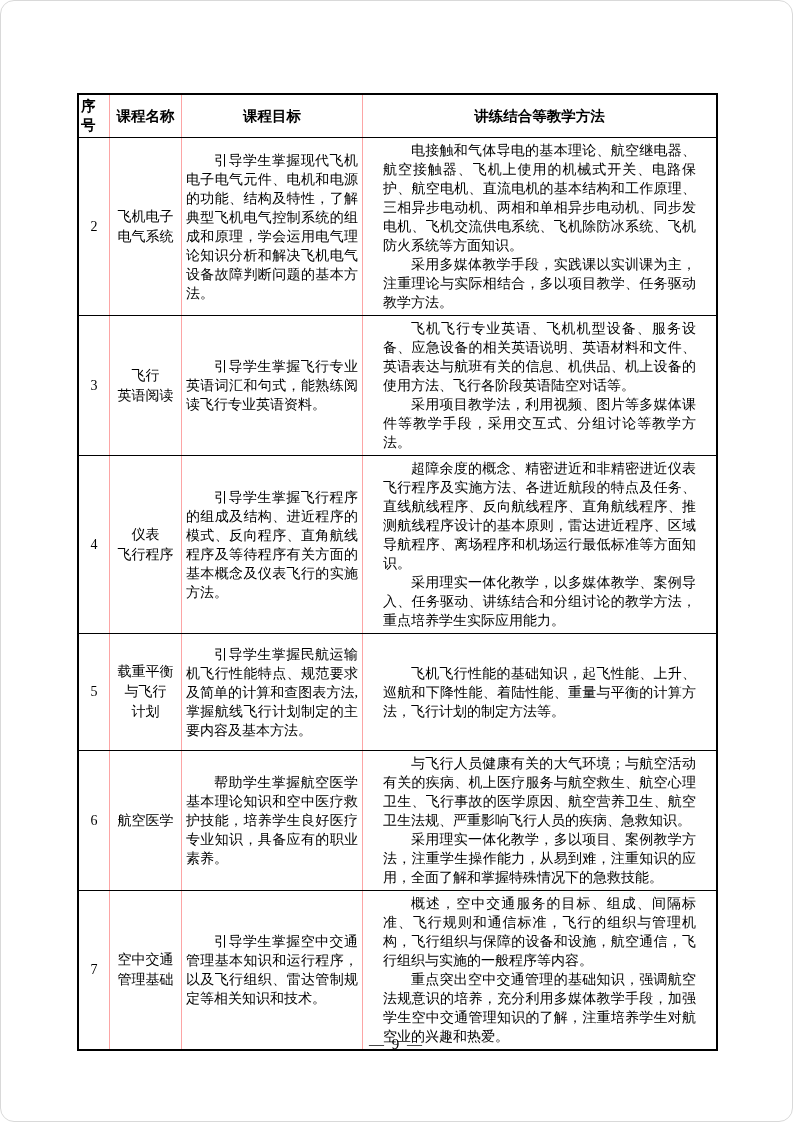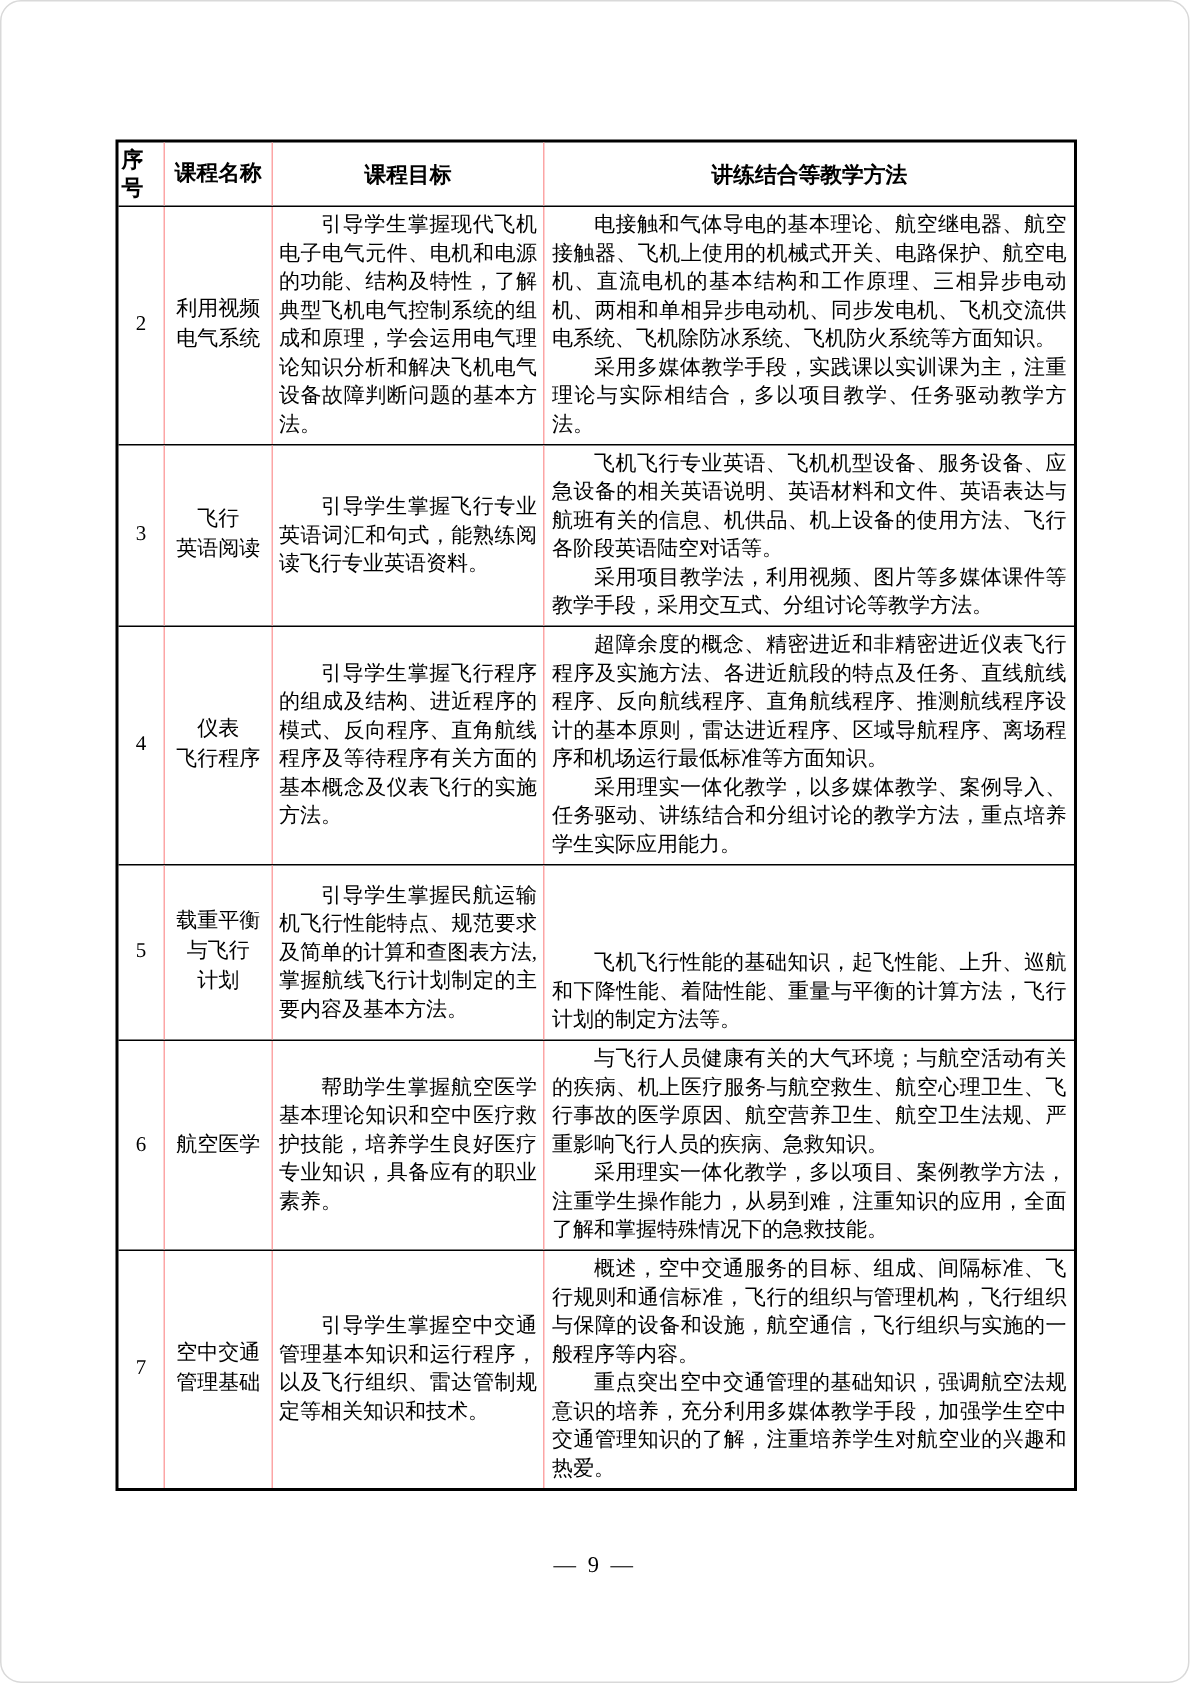--- a/index.html
+++ b/index.html
@@ -42,22 +42,22 @@
     align-items: center; justify-content: center;
     text-align: center; font-size: 14px; line-height: 20px;
   }
   .c-obj {
     width: 181px; flex: 0 0 181px;
     padding: 3px 4px;
     display: flex; flex-direction: column; justify-content: center;
   }
   .c-content {
     flex: 1 1 auto;
-    padding: 3px 5px;
-    display: flex; flex-direction: column; justify-content: flex-end;
+    padding: 3px 20px;
+    display: flex; flex-direction: column; justify-content: center;
   }
   .para {
     font-size: 14px;
     line-height: 19px;
     text-indent: 2em;
     text-align: justify;
     text-justify: inter-character;
     word-break: break-all;
   }
   .header-row { min-height: 38px; }
@@ -93,21 +93,21 @@
     <div class="cell c-name">课程名称</div>
     <div class="cell c-obj" style="display:flex;align-items:center;justify-content:center;">课程目标</div>
     <div class="cell c-content" style="display:flex;align-items:center;justify-content:center;">讲练结合等教学方法</div>
   </div>
 
   <div class="trow">
     <div class="cell c-no">
       <span class="no">2</span>
     </div>
     <div class="cell c-name">
-        <div>利用视频</div>
+        <div>飞机电子</div>
         <div>电气系统</div>
       </div>
     <div class="cell c-obj">
       <p class="para obj-para">引导学生掌握现代飞机电子电气元件、电机和电源的功能、结构及特性，了解典型飞机电气控制系统的组成和原理，学会运用电气理论知识分析和解决飞机电气设备故障判断问题的基本方法。</p>
     </div>
     <div class="cell c-content">
         <p class="para">电接触和气体导电的基本理论、航空继电器、航空接触器、飞机上使用的机械式开关、电路保护、航空电机、直流电机的基本结构和工作原理、三相异步电动机、两相和单相异步电动机、同步发电机、飞机交流供电系统、飞机除防冰系统、飞机防火系统等方面知识。</p>
         <p class="para">采用多媒体教学手段，实践课以实训课为主，注重理论与实际相结合，多以项目教学、任务驱动教学方法。</p>
       </div>
   </div>

